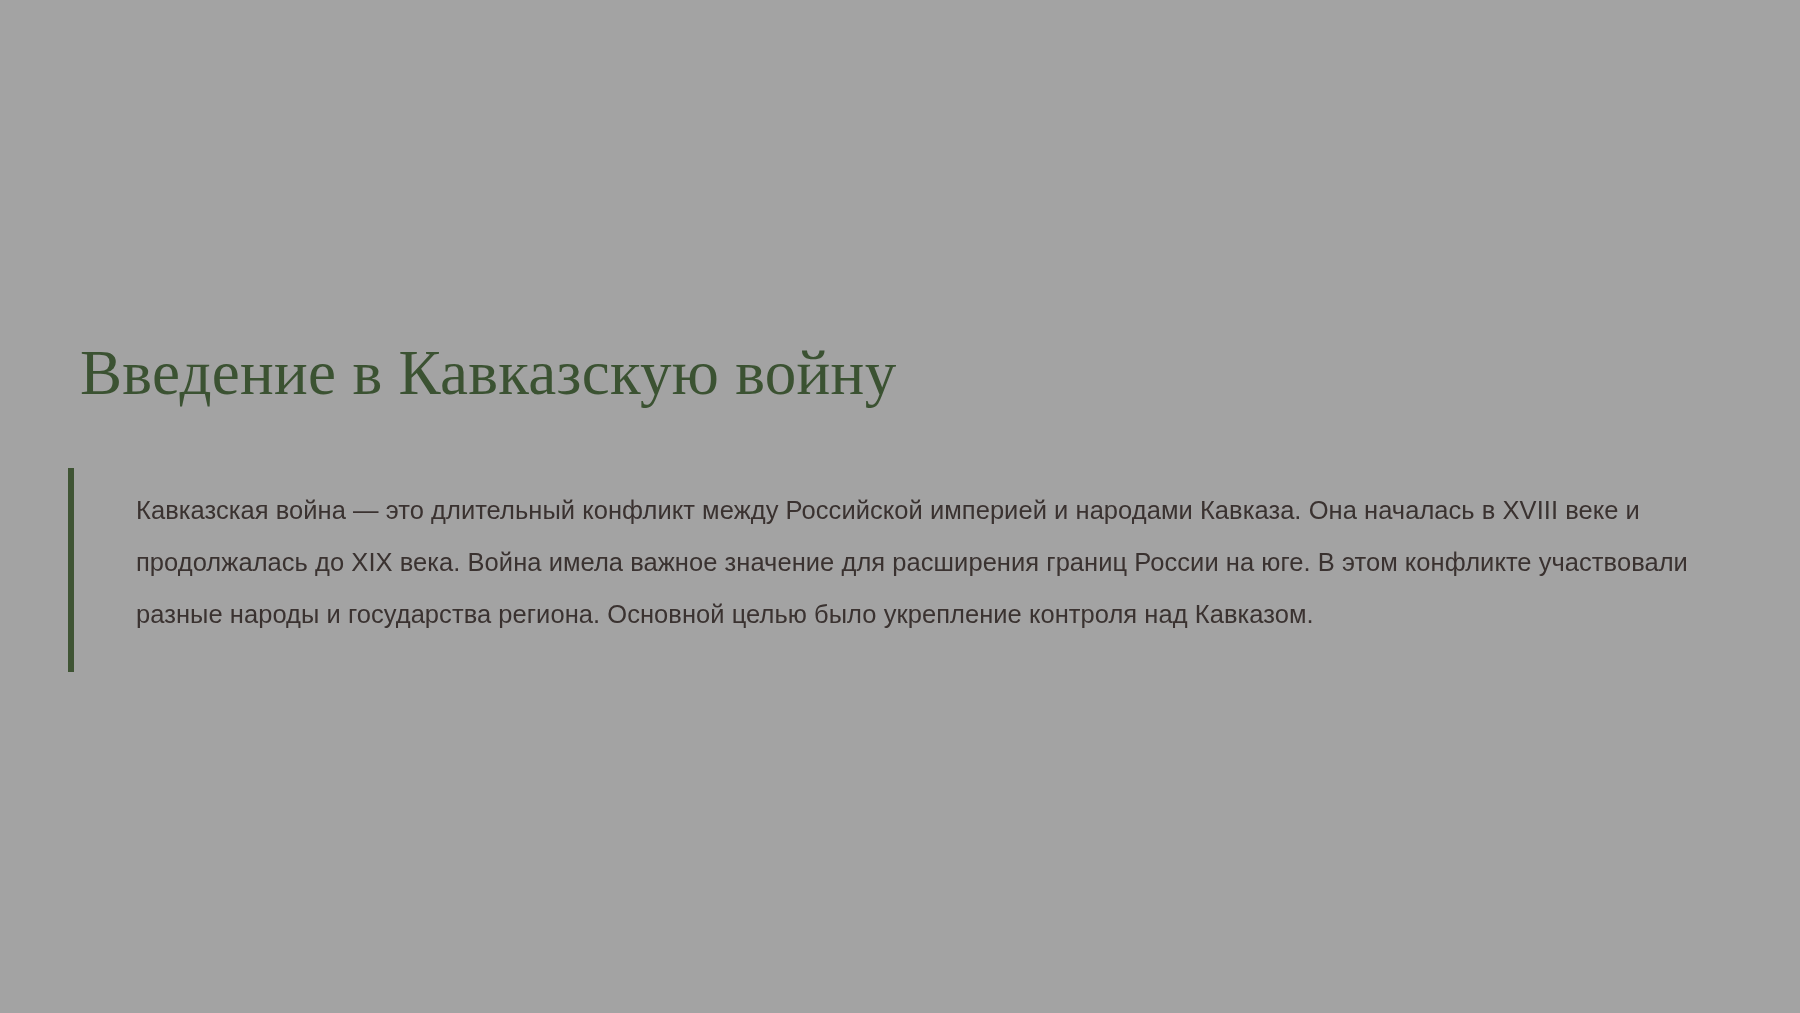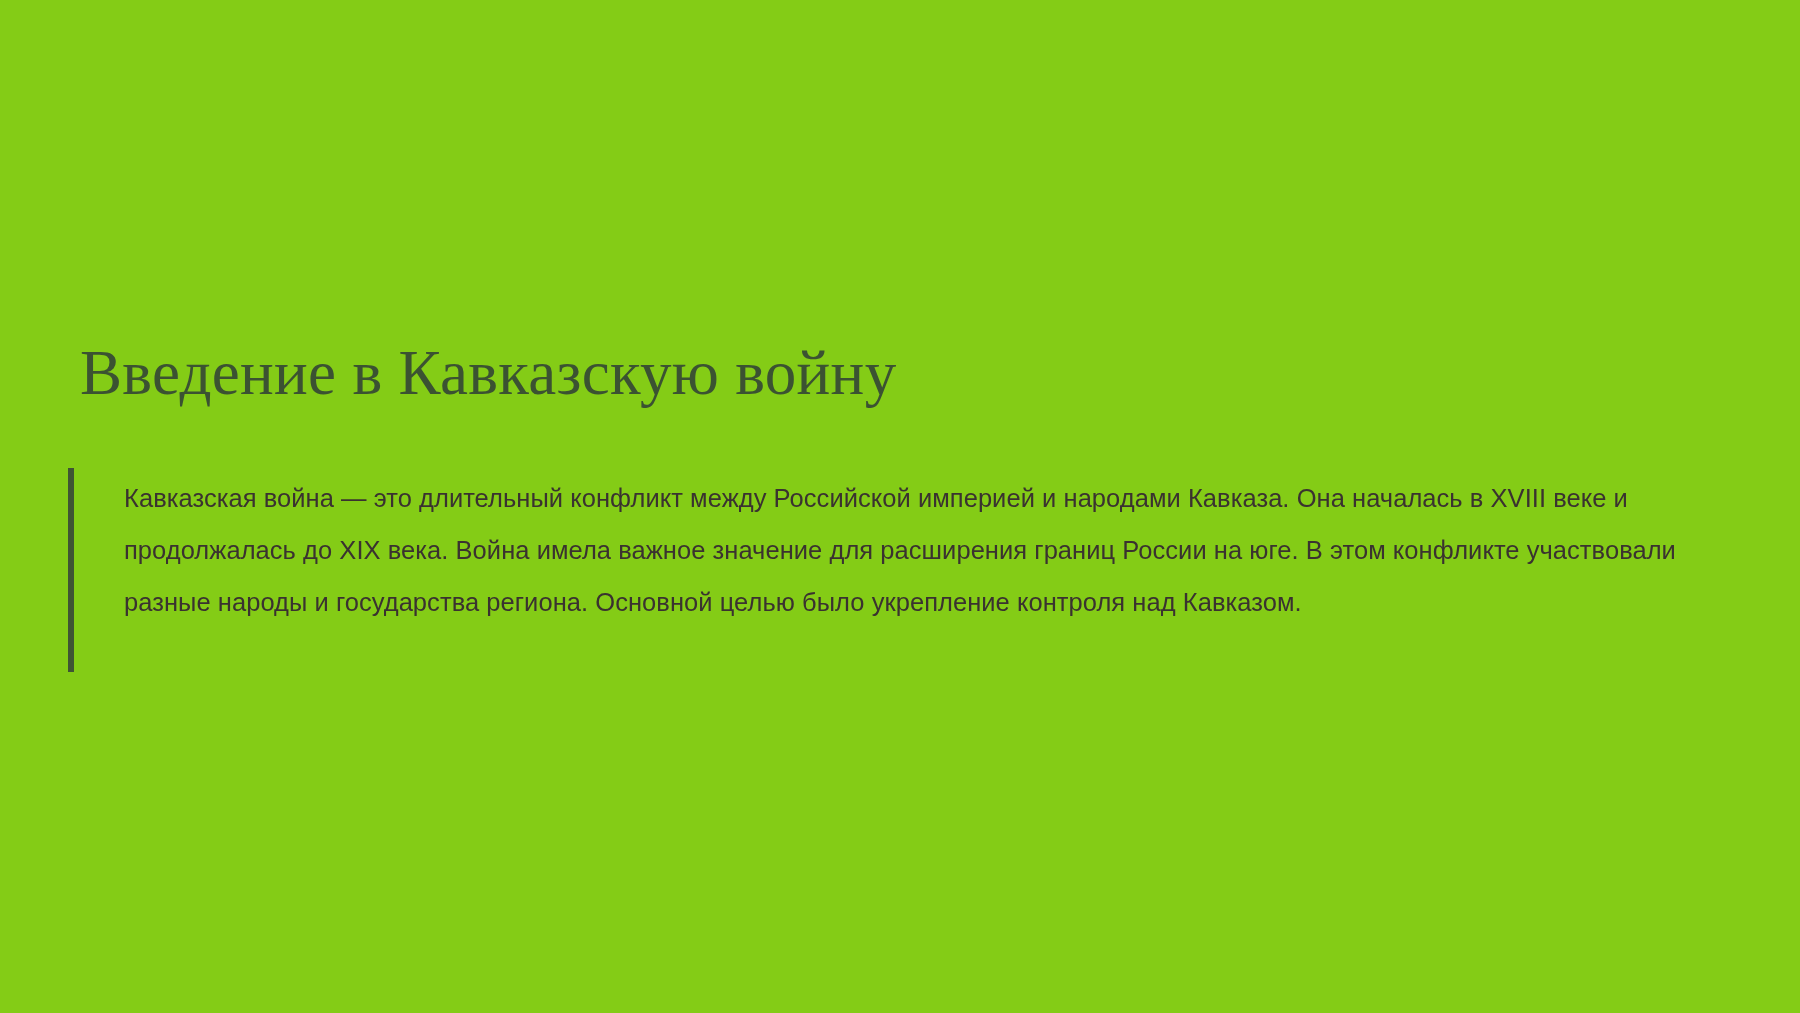--- a/index.html
+++ b/index.html
@@ -14,21 +14,21 @@
     overflow: hidden;
     background: #fcf3e4;
     font-family: "Liberation Sans", sans-serif;
     -webkit-font-smoothing: antialiased;
   }
 
   .slide {
     position: relative;
     width: 1800px;
     height: 1013px;
-    background: #84cc16;
+    background: #a3a3a3;
     box-sizing: border-box;
   }
 
   .slide-content {
     position: absolute;
     left: 0;
     top: 0;
     width: 1800px;
     height: 1013px;
   }
@@ -59,21 +59,21 @@
   .accent-bar {
     flex: 0 0 auto;
     width: 6px;
     min-height: 204px;
     background: #3f5434;
     border-radius: 0;
   }
 
   .body-text {
     flex: 1 1 auto;
-    margin: 4px;
+    margin: 16px;
     padding: 0 0 0 46px;
     font-family: "Liberation Sans", "DejaVu Sans", sans-serif;
     font-size: 25.5px;
     font-weight: 400;
     line-height: 52px;
     color: #3a3230;
     letter-spacing: 0.05px;
     text-align: left;
   }
 </style>

